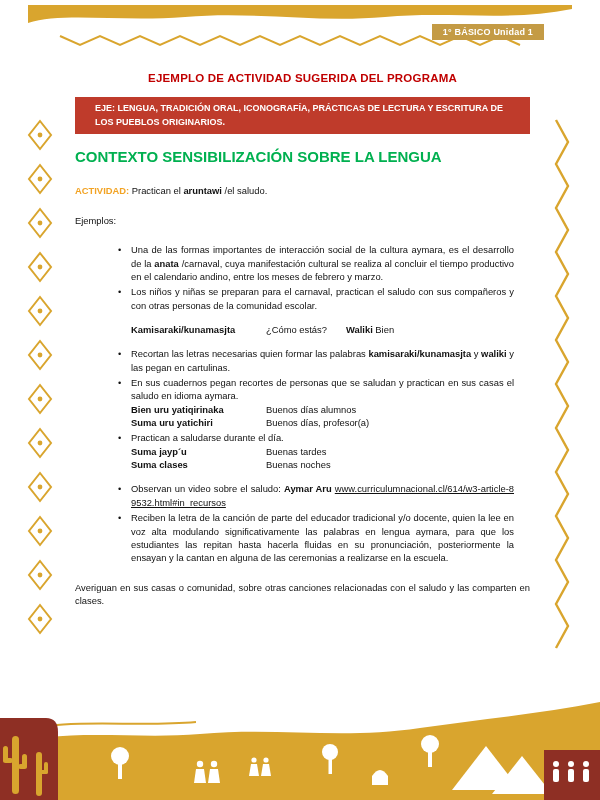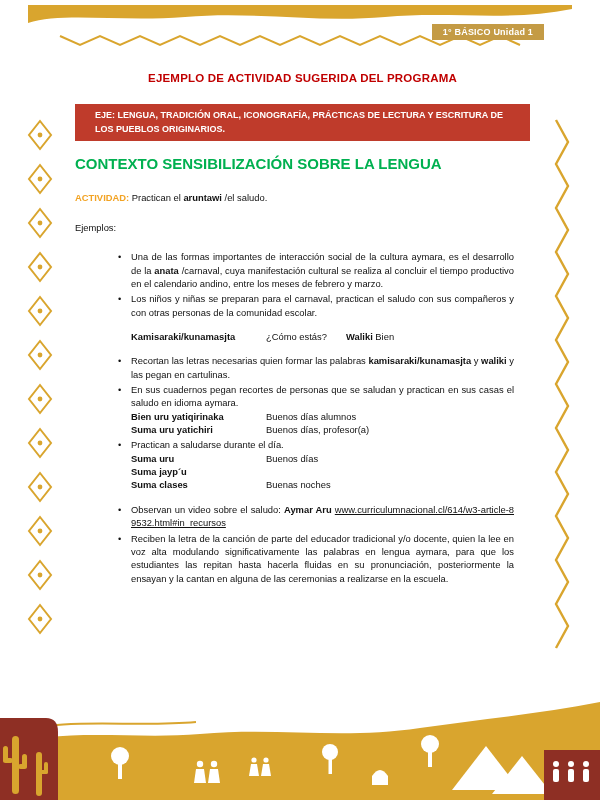--- a/index.html
+++ b/index.html
@@ -21,21 +21,21 @@
     font-size:9px; font-weight:bold;
     padding:3px 11px; border-radius:0;
     letter-spacing:.2px;
   }
 
   .content {
     position:absolute; left:75px; top:70px; width:455px;
     font-size:9.4px; line-height:1.42;
   }
   .title {
-    margin:0 0 18px; text-align:center;
+    margin:0 0 11px; text-align:center;
     color:#C00000; font-size:11.5px; font-weight:bold; letter-spacing:.2px;
   }
   .eje {
     background:#BF3B2B; color:#ffffff; font-weight:bold;
     font-size:9px; line-height:1.5; padding:5px 20px; margin:0 0 12px;
   }
   .contexto {
     color:#00B050; font-weight:bold; font-size:15px; margin:0 0 16px;
   }
   .actividad { margin:0 0 17px; }
@@ -178,33 +178,31 @@
         </div>
         <div class="row2">
           <span class="b">Suma uru yatichiri</span>
           <span>Buenos días, profesor(a)</span>
         </div>
       </li>
 
       <li>
         <span>Practican a saludarse durante el día.</span>
         <div class="row2">
-          <span class="b">Suma uru</span>
-          <span>Buenos días</span>
-        </div>
-        <div class="row2">
           <span class="b">Suma jayp´u</span>
+          <span>Buenas tardes</span>
         </div>
         <div class="row2">
           <span class="b">Suma clases</span>
           <span>Buenas noches</span>
         </div>
       </li>
 
       <li class="gap-top"><span>Observan un video sobre el saludo: </span><b>Aymar Aru </b><a class="doc-link" href="#">www.curriculumnacional.cl/614/w3-article-89532.html#in_recursos</a></li>
 
       <li>Reciben la letra de la canción de parte del educador tradicional y/o docente, quien la lee en voz alta modulando significativamente las palabras en lengua aymara, para que los estudiantes las repitan hasta hacerla fluidas en su pronunciación, posteriormente la ensayan y la cantan en alguna de las ceremonias a realizarse en la escuela.</li>
 
     </ul>
 
+    <p class="closing">Averiguan en sus casas o comunidad, sobre otras canciones relacionadas con el saludo y las comparten en clases.</p>
 
   </div>
 </div>
 
 </body></html>

